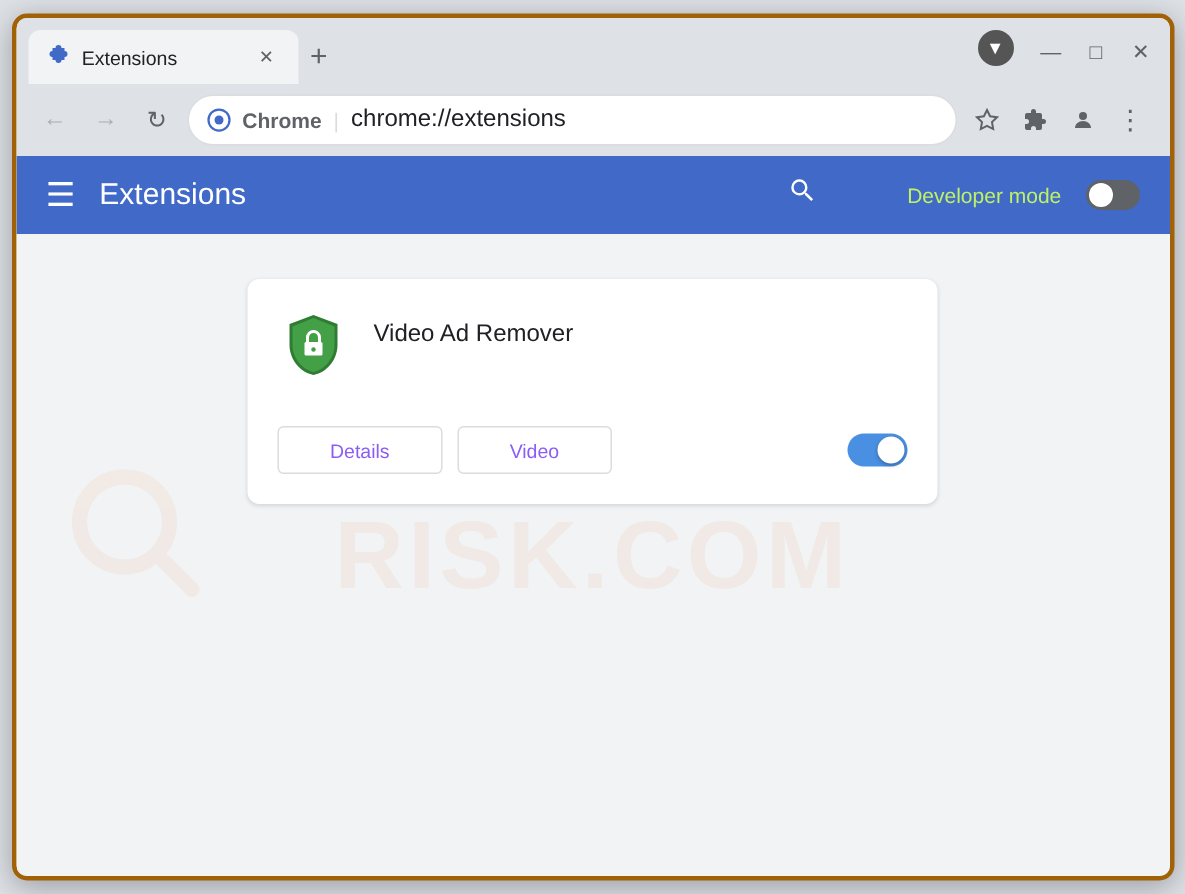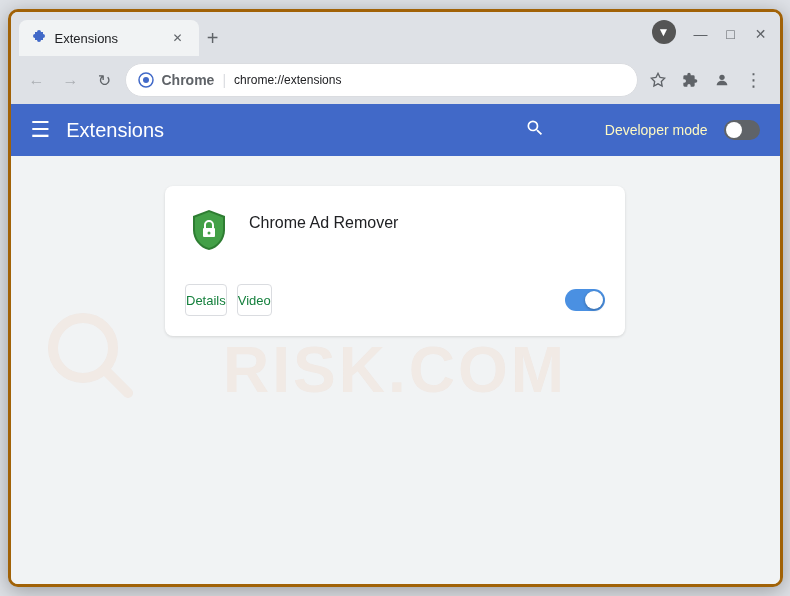--- a/index.html
+++ b/index.html
@@ -150,21 +150,21 @@
       font-weight: 700;
     }
 
     .omnibox-sep {
       color: #dadce0;
       font-size: 14px;
     }
 
     .omnibox-url {
       color: #202124;
-      font-size: 12px;
+      font-size: 16px;
     }
 
     .toolbar-icons {
       display: flex;
       align-items: center;
       gap: 4px;
     }
 
     .toolbar-icon {
       width: 28px;
@@ -201,21 +201,21 @@
       flex: 1;
     }
 
     .ext-search-icon {
       color: white;
       font-size: 20px;
       cursor: pointer;
     }
 
     .dev-mode-label {
-      color: #fef9c3;
+      color: #bef264;
       font-size: 14px;
       margin-left: 44px;
     }
 
     .toggle-switch {
       width: 36px;
       height: 20px;
       border-radius: 10px;
       background: #5f6368;
       position: relative;
@@ -281,25 +281,25 @@
     }
 
     .ext-card-footer {
       display: flex;
       align-items: center;
       gap: 10px;
     }
 
     .ext-btn {
       height: 32px;
-      padding: 0 0;
+      padding: 0 34px;
       border: 1px solid #dadce0;
       border-radius: 4px;
       background: white;
-      color: #15803d;
+      color: #8b5cf6;
       font-size: 13px;
       cursor: pointer;
       font-weight: 500;
     }
 
     .ext-toggle {
       width: 40px;
       height: 22px;
       border-radius: 11px;
       background: #4a90e2;
@@ -424,21 +424,21 @@
       <div class="ext-card-header">
 
         <svg class="shield-svg" viewBox="0 0 48 48">
           <path d="M24 4L8 10v14c0 9.4 6.8 18.2 16 20 9.2-1.8 16-10.6 16-20V10L24 4z" fill="#2e7d32"></path>
           <path d="M24 6L10 11.6V24c0 8.4 6 16.2 14 18 8-1.8 14-9.6 14-18V11.6L24 6z" fill="#43a047"></path>
 
           <rect x="18" y="22" width="12" height="9" rx="1" fill="white"></rect>
           <path d="M20 22v-3a4 4 0 018 0v3" fill="none" stroke="white" stroke-width="2"></path>
           <circle cx="24" cy="27" r="1.5" fill="#43a047"></circle>
         </svg>
-        <span class="ext-name">Chrome Ad Remover</span>
+        <span class="ext-name">Video Ad Remover</span>
       </div>
 
       <div class="ext-card-footer">
         <button class="ext-btn">Details</button>
         <button class="ext-btn">Video</button>
         <div class="ext-toggle">
           <div class="knob"></div>
         </div>
       </div>
     </div>

